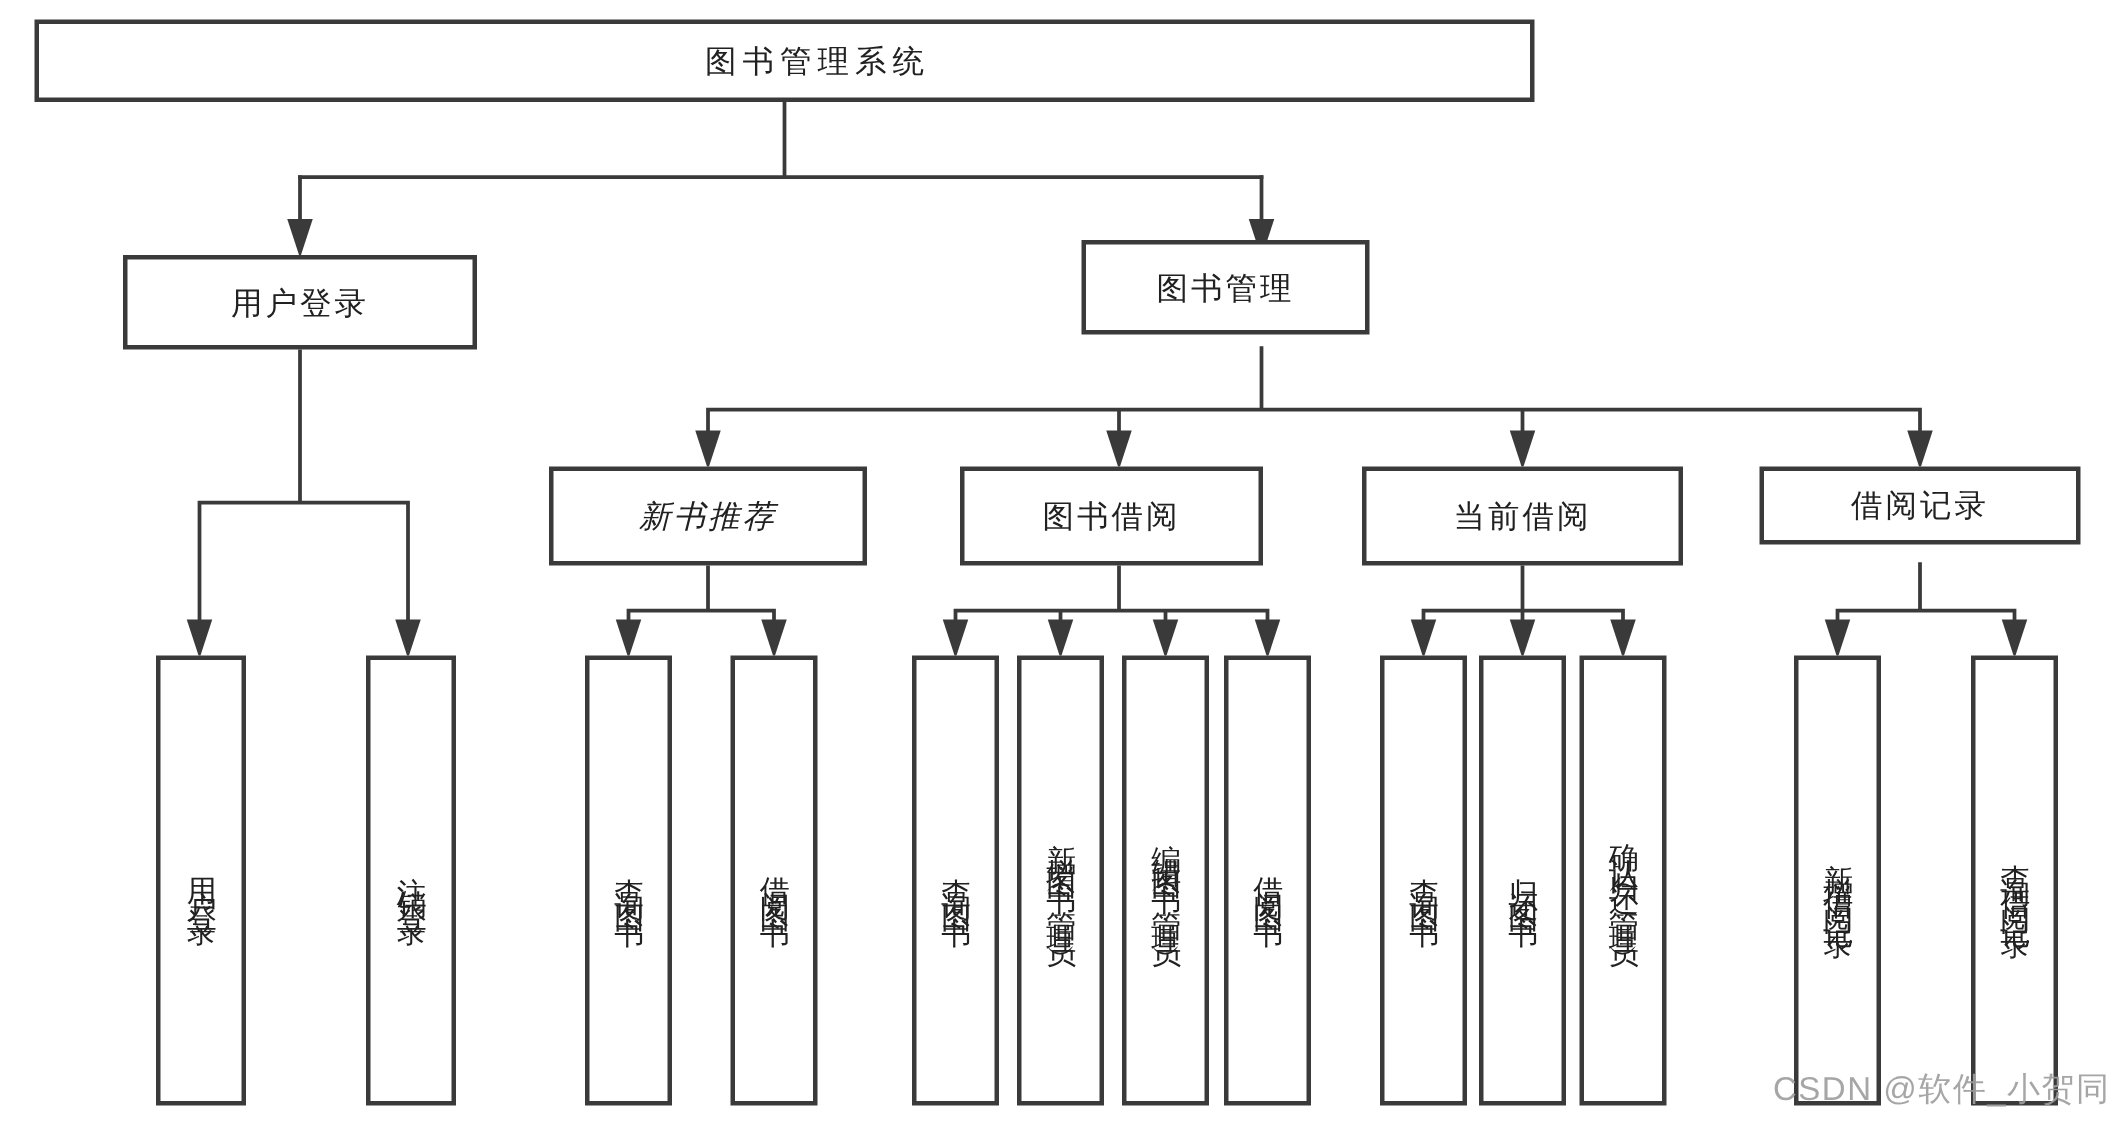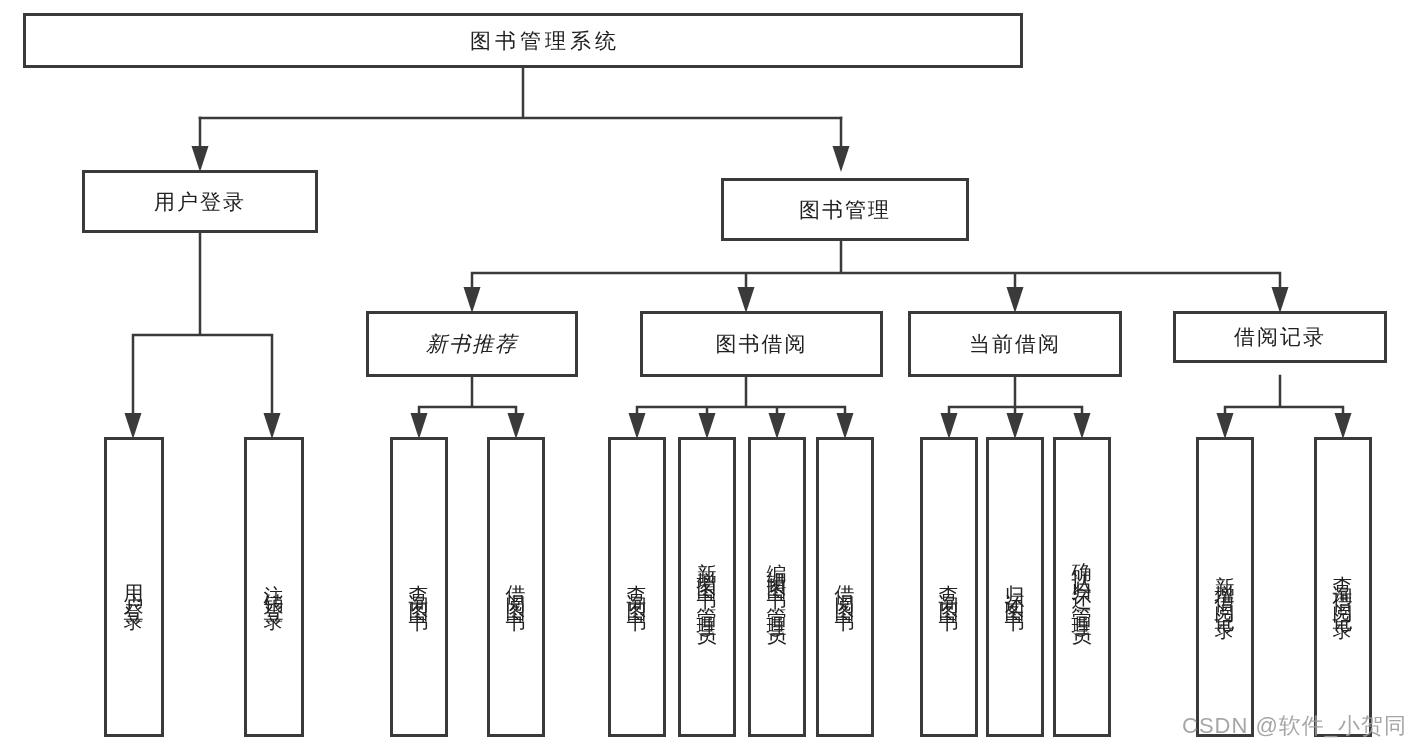--- a/index.html
+++ b/index.html
@@ -94,28 +94,28 @@
     </g>
   </svg>
 
   <div class="box root-box" style="left:23px;top:13px;width:1000px;height:55px;">
     <span class="h-label">图书管理系统</span>
   </div>
 
   <div class="box" style="left:82px;top:170px;width:236px;height:63px;">
     <span class="h-label">用户登录</span>
   </div>
-  <div class="box" style="left:721px;top:178px;width:248px;height:63px;">
+  <div class="box" style="left:721px;top:160px;width:192px;height:63px;">
     <span class="h-label">图书管理</span>
   </div>
 
   <div class="box" style="left:366px;top:311px;width:212px;height:66px;font-style:italic;">
     <span class="h-label">新书推荐</span>
   </div>
-  <div class="box" style="left:640px;top:311px;width:243px;height:66px;">
+  <div class="box" style="left:640px;top:311px;width:202px;height:66px;">
     <span class="h-label">图书借阅</span>
   </div>
   <div class="box" style="left:908px;top:311px;width:214px;height:66px;text-align:center;">
     <span class="h-label">当前借阅</span>
   </div>
   <div class="box" style="left:1173px;top:311px;width:214px;height:52px;">
     <span class="h-label">借阅记录</span>
   </div>
 
   <div class="box" style="left:104px;top:437px;width:60px;height:300px;">

